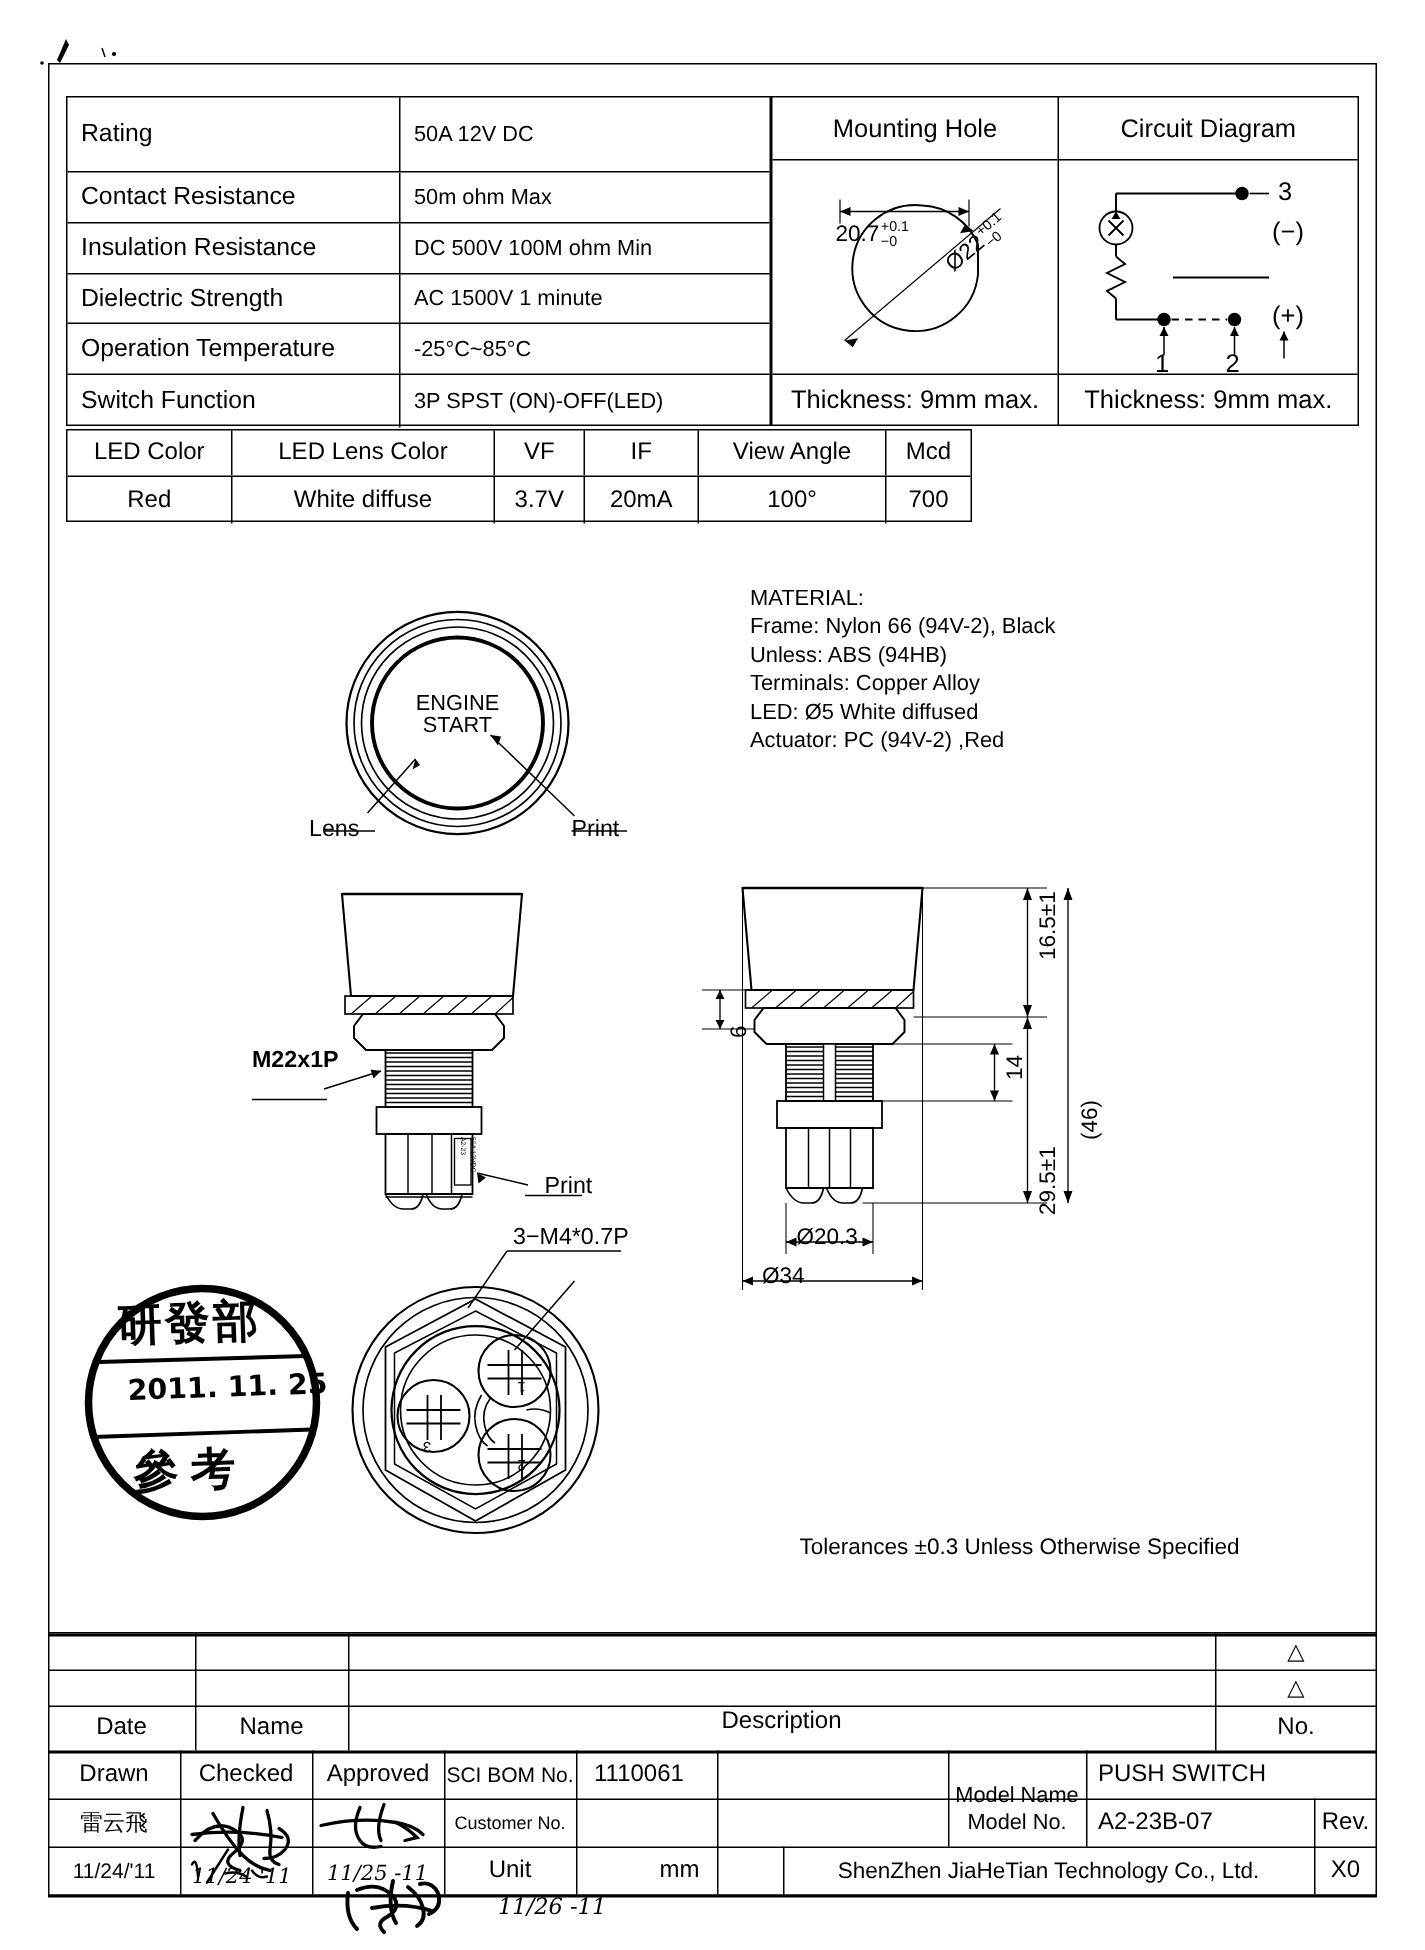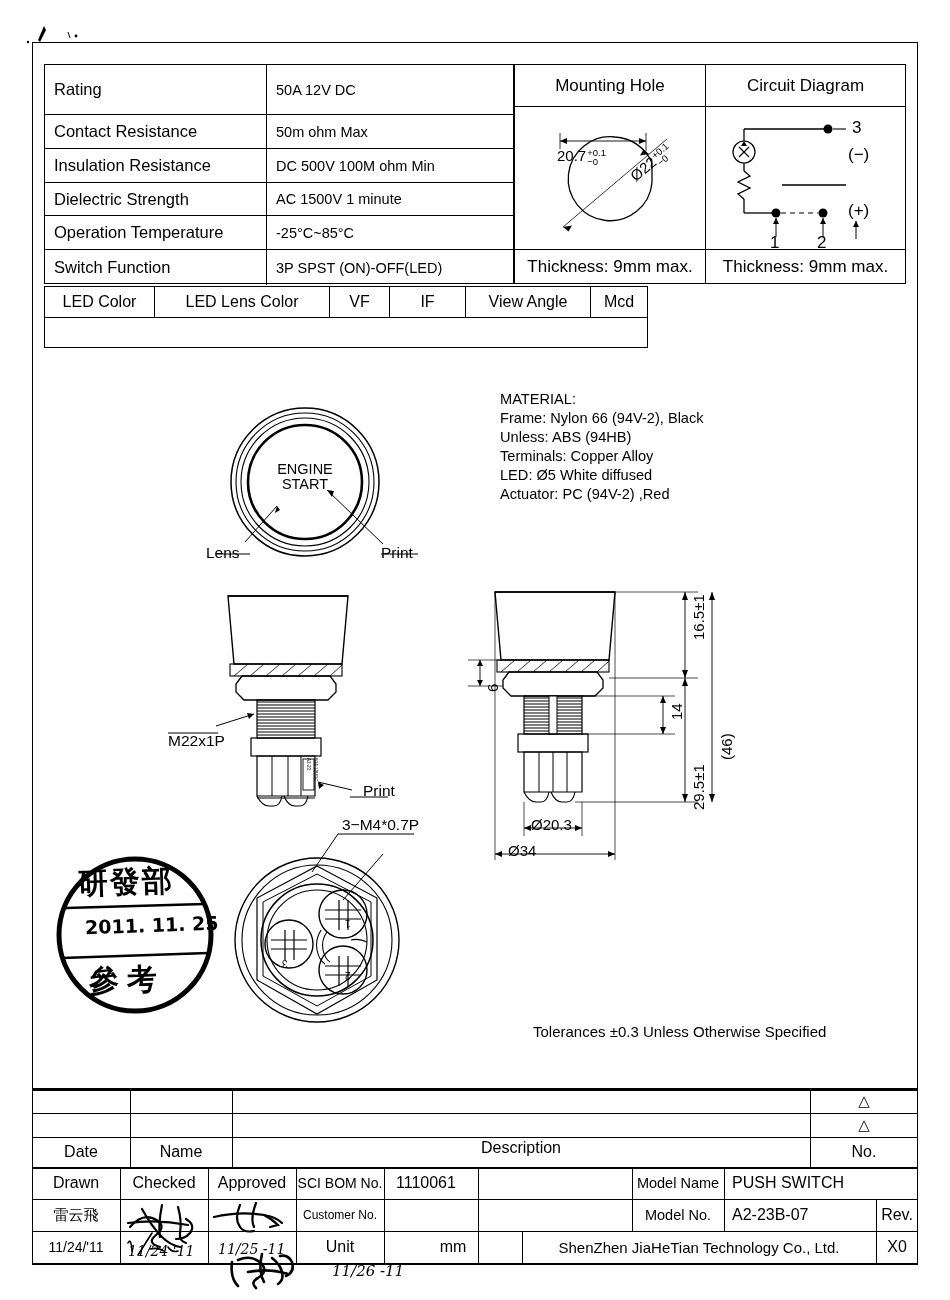--- a/index.html
+++ b/index.html
@@ -181,20 +181,28 @@
   </div>
 
   <div class="ledtab">
     <div class="r top">
       <div class="c" style="left:0;width:110px;">LED Color</div>
       <div class="c" style="left:110px;width:175px;">LED Lens Color</div>
       <div class="c" style="left:285px;width:60px;">VF</div>
       <div class="c" style="left:345px;width:76px;">IF</div>
       <div class="c" style="left:421px;width:125px;">View Angle</div>
       <div class="c last" style="left:546px;width:56px;">Mcd</div>
+    </div>
+    <div class="r bot">
+      <div class="c" style="left:0;width:110px;">Red</div>
+      <div class="c" style="left:110px;width:175px;">White diffuse</div>
+      <div class="c" style="left:285px;width:60px;">3.7V</div>
+      <div class="c" style="left:345px;width:76px;">20mA</div>
+      <div class="c" style="left:421px;width:125px;">100°</div>
+      <div class="c last" style="left:546px;width:56px;">700</div>
     </div>
   </div>
 
   <div class="mat">
     <div>MATERIAL:</div>
     <div>Frame: Nylon 66 (94V-2), Black</div>
     <div>Unless: ABS (94HB)</div>
     <div>Terminals: Copper Alloy</div>
     <div>LED: Ø5  White diffused</div>
     <div>Actuator: PC (94V-2) ,Red</div>
@@ -270,21 +278,21 @@
     <rect x="103" y="167" width="11" height="31" fill="none" stroke="#000" stroke-width="0.9"></rect>
 
     <line x1="16" y1="134" x2="54" y2="122" stroke="#000" stroke-width="1"></line>
     <path d="M54 122 l-7 -1 l2 6 Z" fill="#000"></path>
     <line x1="-32" y1="141" x2="18" y2="141" stroke="#000" stroke-width="1"></line>
 
     <line x1="118" y1="190" x2="152" y2="198" stroke="#000" stroke-width="1"></line>
     <path d="M118 190 l6 3 l-5 4 Z" fill="#000"></path>
     <line x1="150" y1="205" x2="188" y2="205" stroke="#000" stroke-width="1"></line>
   </svg>
-  <div class="tl" style="left:168px;top:732px;font-size:15.5px;">M22x1P</div>
+  <div class="tl" style="left:168px;top:698px;font-size:15.5px;font-weight:bold;">M22x1P</div>
   <div class="tl" style="left:363px;top:782px;font-size:15.5px;">Print</div>
   <div class="tl" style="left:311px;top:758px;font-size:4.5px;line-height:5px;transform:rotate(90deg);transform-origin:0 0;letter-spacing:0;">
     <span>A2-23</span>
   </div>
   <div class="tl" style="left:318px;top:758px;font-size:4.5px;line-height:5px;transform:rotate(90deg);transform-origin:0 0;">
     <span>50A 12VDC</span>
   </div>
 
   <div class="tl" style="left:342px;top:816px;font-size:15.5px;">3−M4*0.7P</div>
   <svg class="abs" style="left:330px;top:834px;" width="90" height="40">
@@ -460,21 +468,21 @@
     <div class="cell" style="left:0;top:48px;width:98px;height:30px;">Date</div>
     <div class="cell" style="left:98px;top:48px;width:102px;height:30px;">Name</div>
     <div class="cell" style="left:200px;top:44px;width:578px;height:30px;">Description</div>
     <div class="cell" style="left:778px;top:48px;width:108px;height:30px;">No.</div>
 
     <div class="cell" style="left:0;top:78px;width:88px;height:32px;">Drawn</div>
     <div class="cell" style="left:88px;top:78px;width:88px;height:32px;">Checked</div>
     <div class="cell" style="left:176px;top:78px;width:88px;height:32px;">Approved</div>
     <div class="cell" style="left:264px;top:78px;width:88px;height:32px;font-size:14px;">SCI BOM No.</div>
     <div class="cell" style="left:352px;top:78px;width:248px;height:32px;justify-content:flex-start;padding-left:12px;">1110061</div>
-    <div class="cell" style="left:600px;top:78px;width:92px;height:32px;font-size:14.5px;">Model Name</div>
+    <div class="cell" style="left:600px;top:92px;width:92px;height:32px;font-size:14.5px;">Model Name</div>
     <div class="cell" style="left:692px;top:78px;width:194px;height:32px;justify-content:flex-start;padding-left:8px;">PUSH SWITCH</div>
 
     <div class="cell" style="left:0;top:110px;width:88px;height:32px;font-family:Liberation Serif, serif;font-size:15px;">雷云飛</div>
     <div class="cell" style="left:176px;top:110px;width:88px;height:32px;font-size:13px;"></div>
     <div class="cell" style="left:264px;top:110px;width:88px;height:32px;font-size:12px;">Customer No.</div>
     <div class="cell" style="left:352px;top:110px;width:248px;height:32px;justify-content:flex-start;padding-left:12px;"></div>
     <div class="cell" style="left:600px;top:110px;width:92px;height:32px;font-size:14.5px;">Model No.</div>
     <div class="cell" style="left:692px;top:110px;width:152px;height:32px;justify-content:flex-start;padding-left:8px;">A2-23B-07</div>
     <div class="cell" style="left:844px;top:110px;width:42px;height:32px;">Rev.</div>
 

